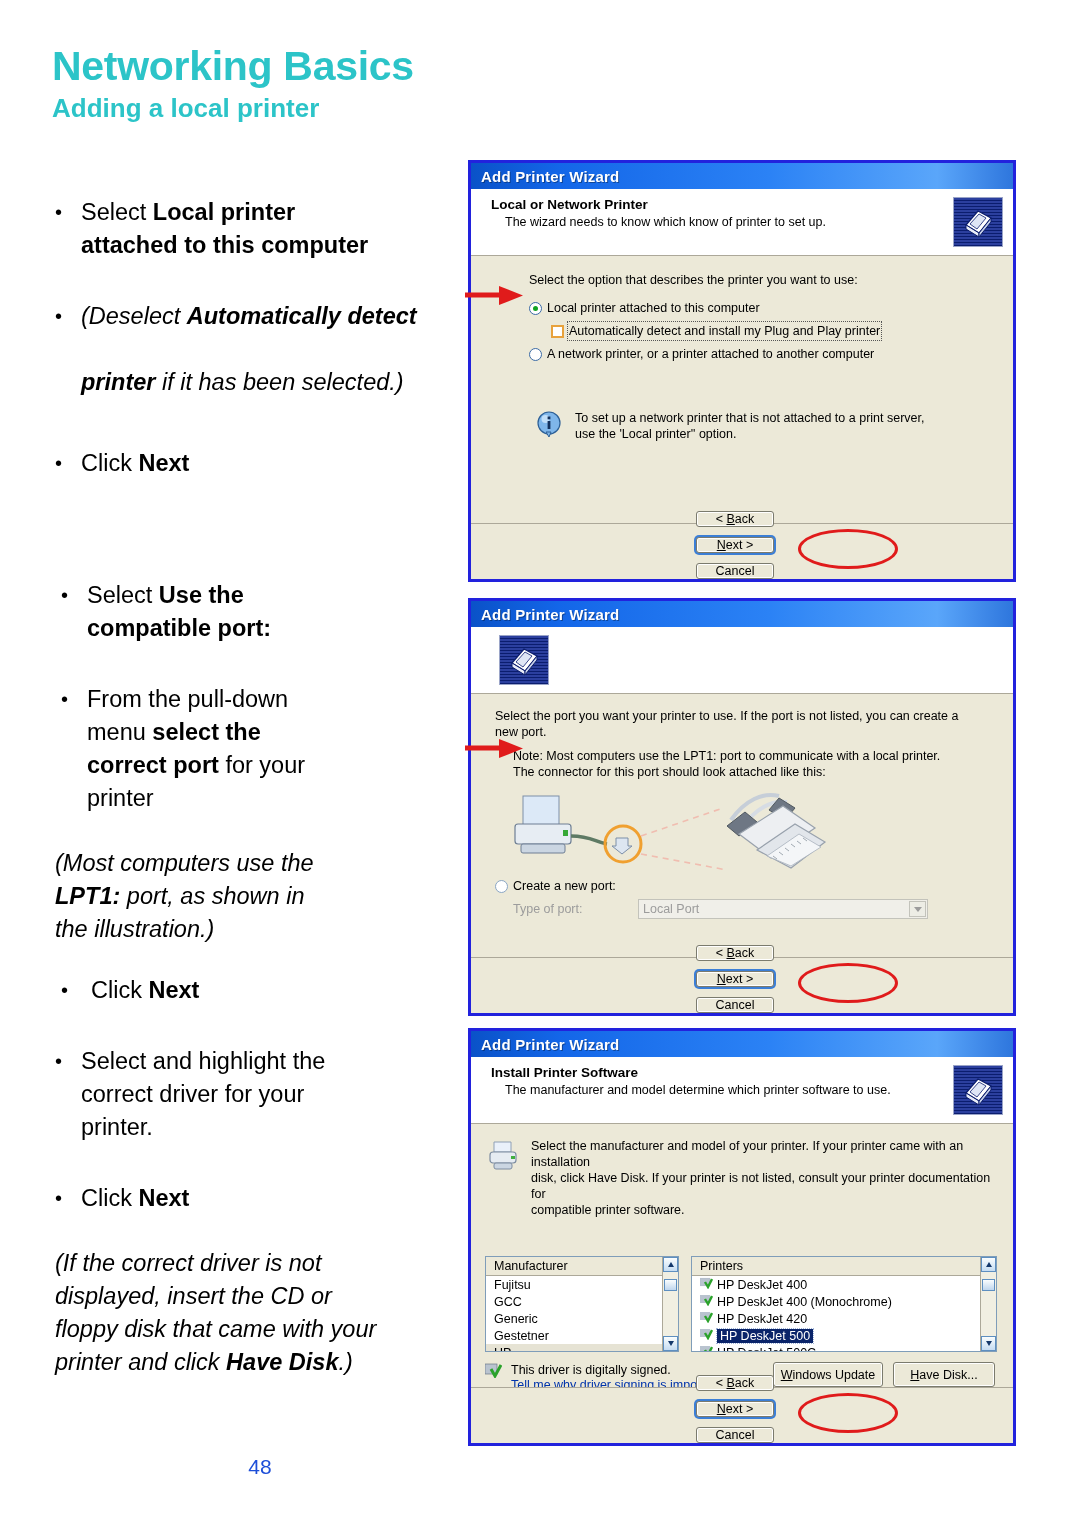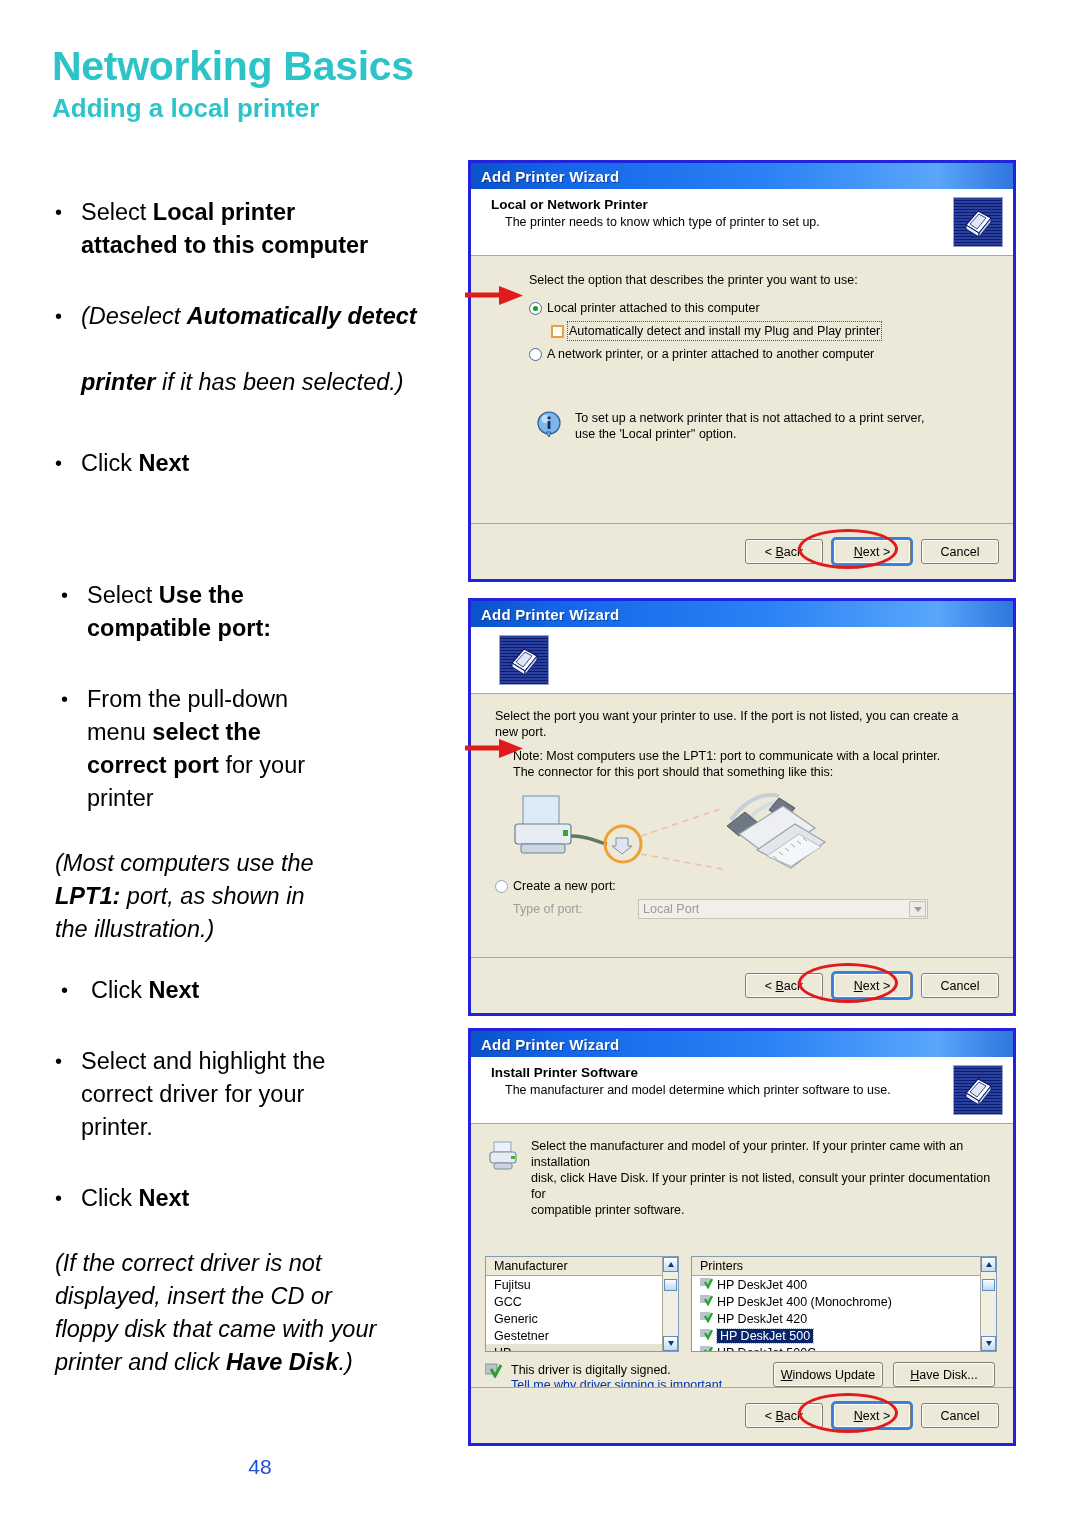--- a/index.html
+++ b/index.html
@@ -75,20 +75,21 @@
   }
   .head-icon svg { display:block; }
   .dlg-body { position:relative; padding: 12px 14px 0 14px; }
   .dlg-foot {
     position:absolute; left:0; right:0; bottom:0;
     border-top:1px solid #ACA899;
     height: 56px;
     display:flex; align-items:center; justify-content:flex-end;
     padding-right: 14px; gap: 10px;
     background:#ECE9D8;
+    flex-direction:column;
   }
   .btn {
     min-width: 78px; height: 25px; background:#ECE9D8;
     border:1px solid #7B7B6E; border-radius:3px;
     font-size: 12.5px; color:#000;
     display:flex; align-items:center; justify-content:center;
     box-shadow: inset 0 0 0 1px #fff;
     position:relative;
   }
   .btn.wide { min-width: 92px; }
@@ -285,21 +286,21 @@
   </div>
 
   <div class="dlg" style="left:468px; top:160px; width:548px; height:422px;">
     <div class="dlg-title">
       <span>Add Printer Wizard</span>
     </div>
 
     <div class="dlg-head">
       <div class="dlg-head-txt">
         <div class="dlg-head-title">Local or Network Printer</div>
-        <div class="dlg-head-sub">The printer needs to know which type of printer to set up.</div>
+        <div class="dlg-head-sub">The wizard needs to know which know of printer to set up.</div>
       </div>
       <div class="head-icon">
         <svg width="34" height="34" viewBox="0 0 34 34">
           <path d="M5 20 L17 6 L30 13 L18 28 Z" fill="#ffffff" stroke="#0b1d6e" stroke-width="1.2"></path>
           <path d="M9 19 L18 9 L25 13 L16 24 Z" fill="#dfe6f5" stroke="#0b1d6e" stroke-width="0.8"></path>
           <path d="M5 20 L5 24 L18 32 L18 28 Z" fill="#e8ecf8" stroke="#0b1d6e" stroke-width="1"></path>
           <path d="M18 28 L18 32 L30 17 L30 13 Z" fill="#c5cfe8" stroke="#0b1d6e" stroke-width="1"></path>
         </svg>
       </div>
     </div>
@@ -377,21 +378,21 @@
 
     <div class="dlg-body" style="padding-left:24px; padding-top:14px;">
       <div class="txt" style="margin-bottom:8px;">
         <span>Select the port you want your printer to use.  If the port is not listed, you can create a</span><br>
         <span>new port.</span>
       </div>
 
 
       <div class="txt" style="padding-left:18px; margin-bottom:6px;">
         <span>Note: Most computers use the LPT1: port to communicate with a local printer.</span><br>
-        <span>The connector for this port should that something like this:</span>
+        <span>The connector for this port should look attached like this:</span>
       </div>
 
       <div style="height:100px; position:relative;">
         <svg width="420" height="100" viewBox="0 0 420 100">
 
           <g>
             <rect x="28" y="10" width="36" height="30" fill="#DCE9F7" stroke="#7C8FA8" stroke-width="1"></rect>
             <rect x="20" y="38" width="56" height="20" rx="3" fill="#E7EDF3" stroke="#6E7F94" stroke-width="1.2"></rect>
             <rect x="26" y="58" width="44" height="9" rx="2" fill="#CBD6E2" stroke="#6E7F94" stroke-width="1"></rect>
             <rect x="68" y="44" width="5" height="6" fill="#36A836"></rect>

